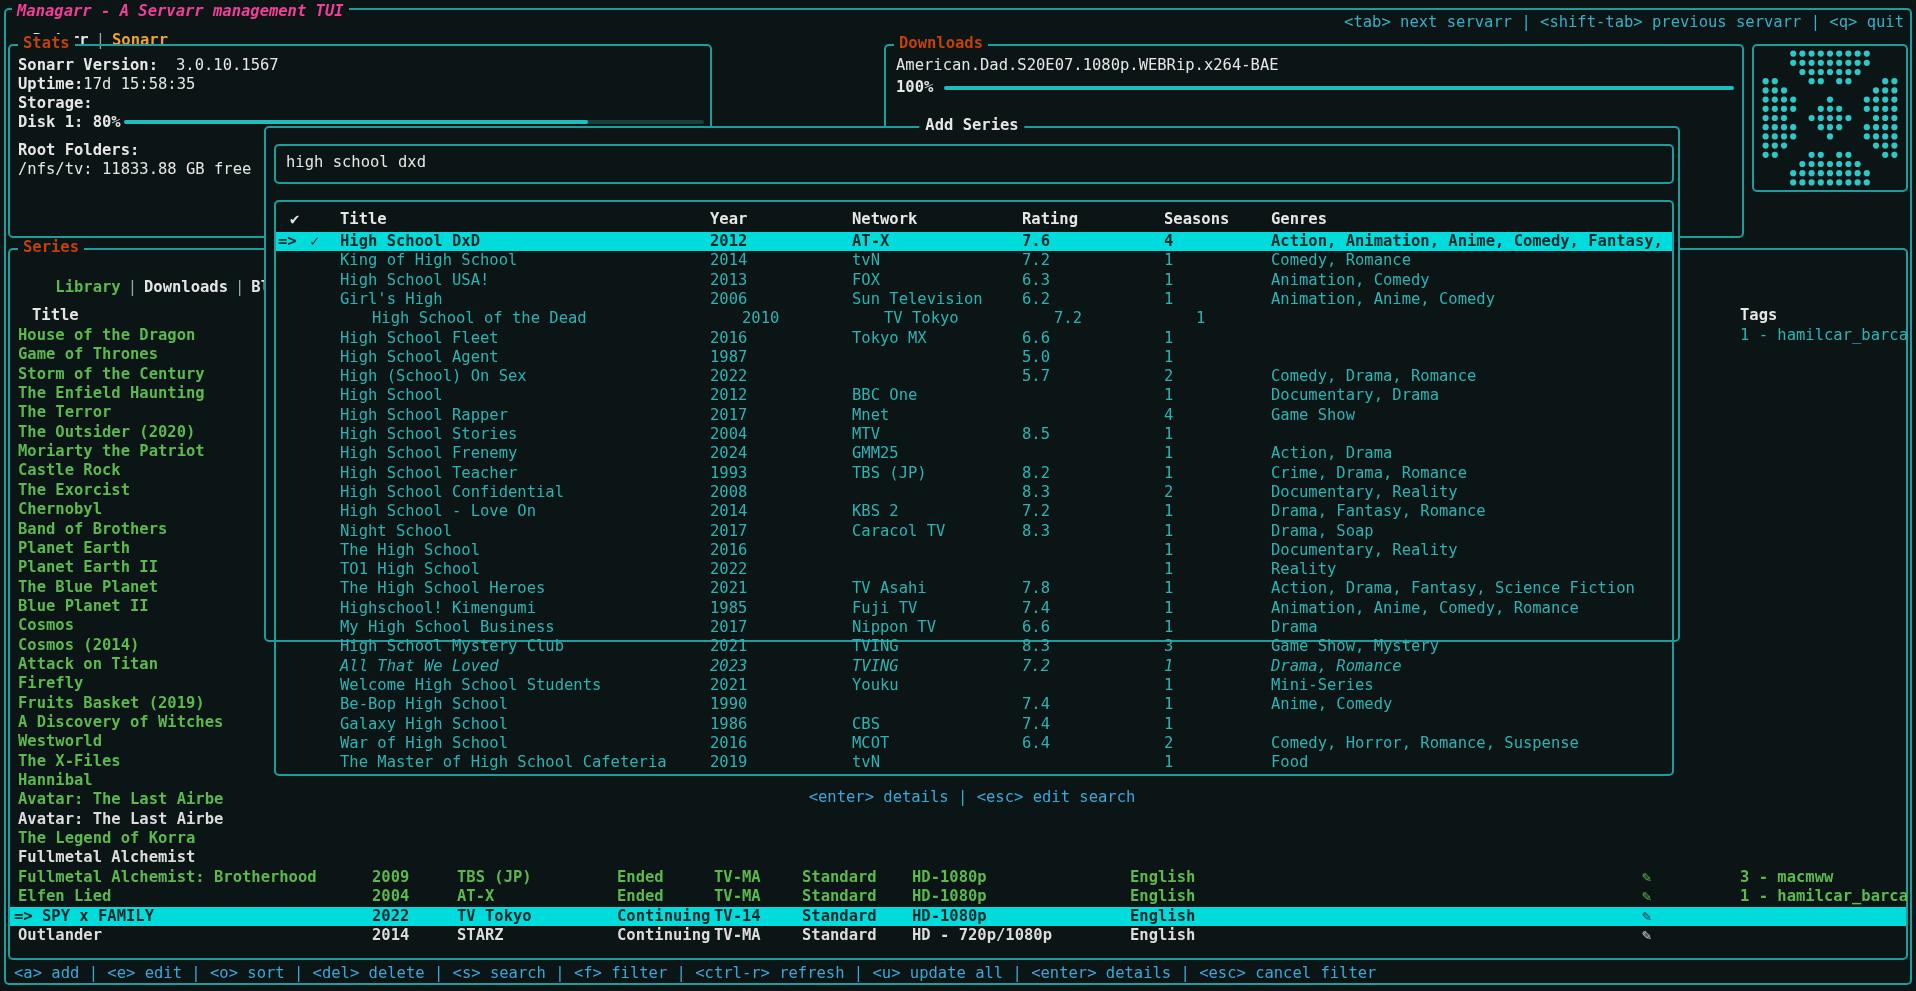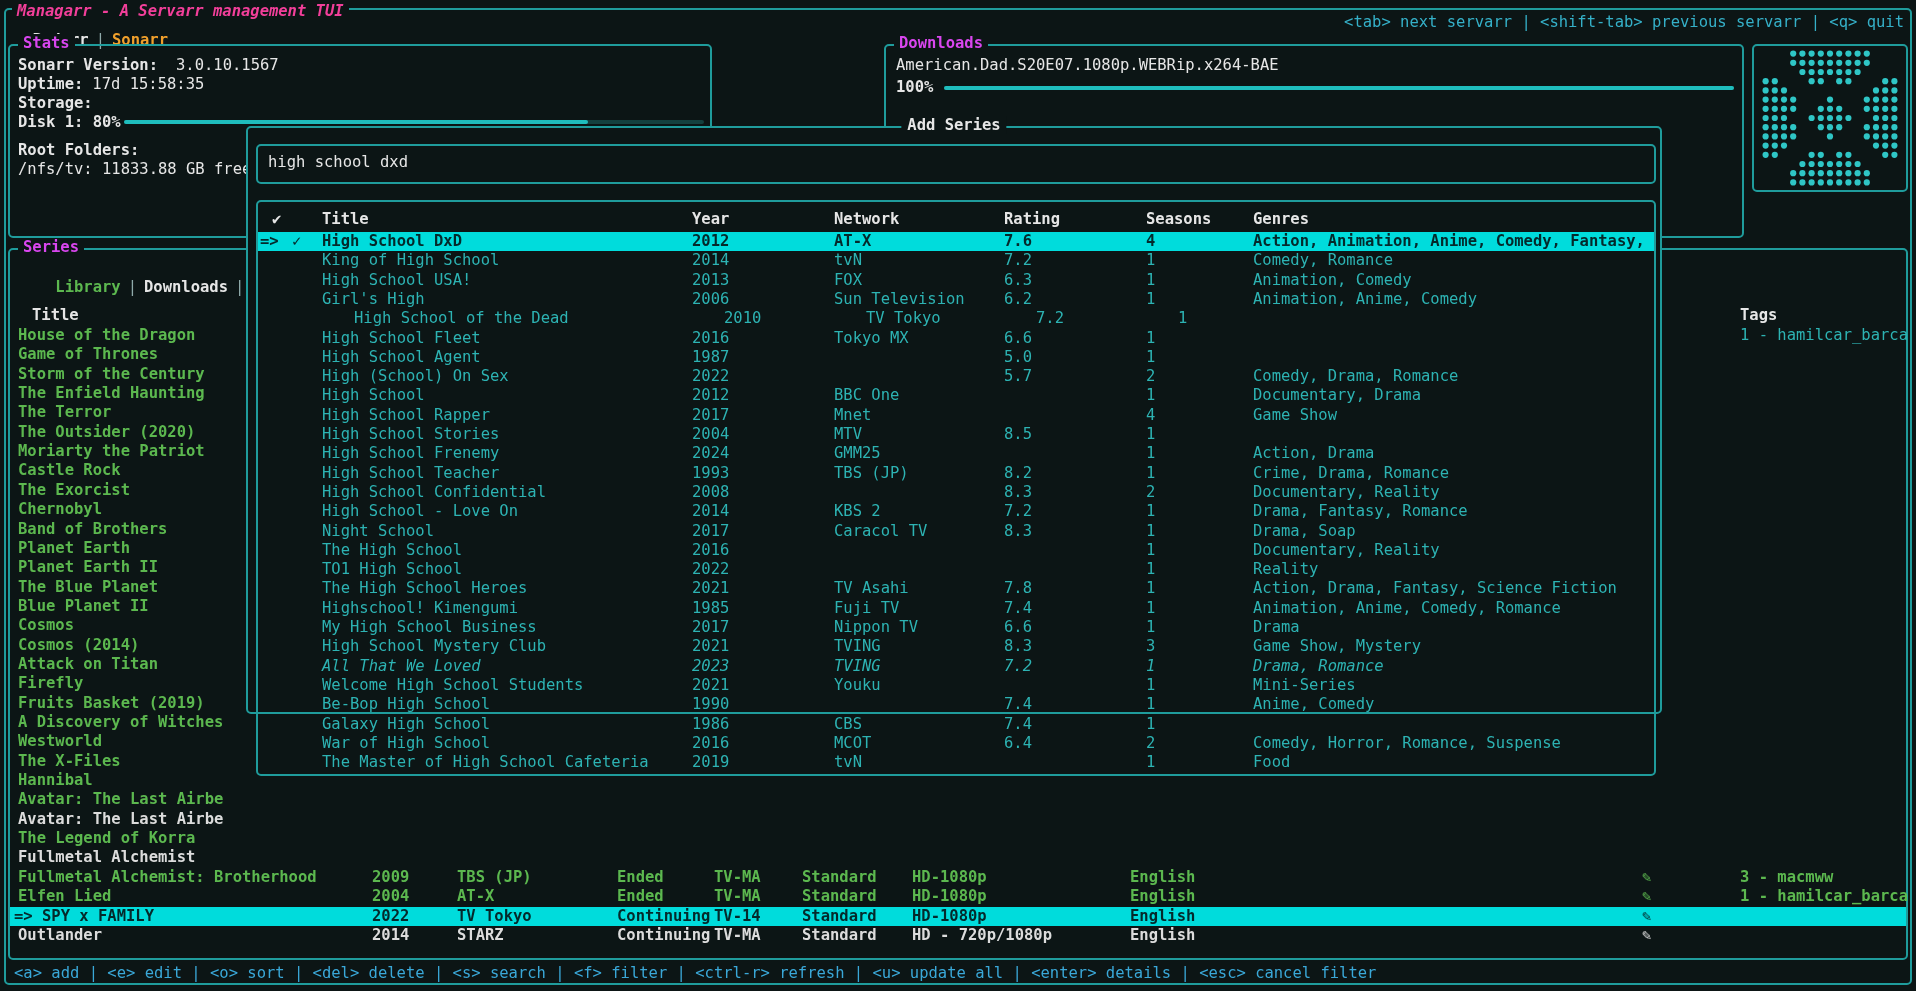--- a/index.html
+++ b/index.html
@@ -8,21 +8,21 @@
     background:#0c1515;
     font-family:"DejaVu Sans Mono","Liberation Mono",monospace;
     font-size:15.5px;
     color:#2db3b3;
     position:relative;
     overflow:hidden;
   }
   .box { position:absolute; border:2px solid #1f9c9c; border-radius:5px; background:transparent; }
   .opaque { background:#0c1515; }
   .btitle { position:absolute; top:-12px; left:8px; background:#0c1515; padding:0 5px;
-            color:#d946ef; font-weight:bold; white-space:nowrap; }
+            color:#c2410c; font-weight:bold; white-space:nowrap; }
   .ctitle { position:absolute; top:-12px; left:50%; transform:translateX(-50%); background:#0c1515;
             padding:0 6px; color:#e6e6e6; font-weight:bold; white-space:nowrap; }
   .line { position:absolute; white-space:pre; }
   .wht { color:#e6e6e6; }
   .bold { font-weight:bold; }
   .help { color:#3aa8d8; white-space:pre; }
   .gauge { position:absolute; height:4px; border-radius:2px; background:#14403e; }
   .gauge .fill { height:100%; border-radius:2px; background:#1fbdbd; }
 
   
@@ -62,21 +62,21 @@
 </div>
 
 <div class="line" style="left:14px; top:13px;">
   <span class="wht bold">Radarr</span><span class="tabsep">|</span><span class="bold" style="color:#f0a02c;">Sonarr</span>
 </div>
 <div class="line help" style="top:13px; right:12px; color:#35b0c8;">&lt;tab&gt; next servarr | &lt;shift-tab&gt; previous servarr | &lt;q&gt; quit</div>
 
 <div class="box" style="left:8px; top:44px; width:704px; height:194px;">
   <span class="btitle">Stats</span>
   <div class="line" style="left:8px; top:10px;"><span class="wht bold">Sonarr Version:</span><span class="wht" style="margin-left:18px;">3.0.10.1567</span></div>
-  <div class="line" style="left:8px; top:29px;"><span class="wht bold">Uptime:</span><span class="wht" style="margin-left:9px;">17d 15:58:35</span></div>
+  <div class="line" style="left:8px; top:29px;"><span class="wht bold">Uptime:</span><span class="wht" style="">17d 15:58:35</span></div>
   <div class="line" style="left:8px; top:48px;"><span class="wht bold">Storage:</span></div>
   <div class="line" style="left:8px; top:67px;"><span class="wht bold">Disk 1: 80%</span></div>
   <div class="gauge" style="left:114px; top:74px; width:580px;">
       <div class="fill" style="width: 80%;"></div>
     </div>
   <div class="line" style="left:8px; top:95px;"><span class="wht bold">Root Folders:</span></div>
   <div class="line" style="left:8px; top:114px;"><span class="wht">/nfs/tv: 11833.88 GB free</span></div>
 </div>
 
 <div class="box" style="left:884px; top:44px; width:860px; height:194px;">
@@ -644,21 +644,21 @@
     <span class="lc-cert">TV-MA</span>
     <span class="lc-type">Standard</span>
     <span class="lc-quality">HD - 720p/1080p</span>
     <span class="lc-lang">English</span>
     <span class="lc-icon">✎</span>
     <span class="lc-tags"></span>
   </div>
     </div>
 </div>
 
-<div class="box opaque" style="left:246px; top:126px; width:1416px; height:588px; z-index:5;">
+<div class="box opaque" style="left:264px; top:126px; width:1416px; height:516px; z-index:5;">
   <span class="ctitle">Add Series</span>
   <div class="box" style="left:8px; top:16px; width:1400px; height:40px;">
     <input class="search" type="text" value="high school dxd" style="">
   </div>
   <div class="box" style="left:8px; top:72px; width:1400px; height:576px;">
     <div class="trow thead" style="top:8px;">
       <span class="rh-check">✔</span>
       <span class="rc-title">Title</span>
       <span class="rc-year">Year</span>
       <span class="rc-network">Network</span>
@@ -938,15 +938,16 @@
     <span class="rc-check"></span>
     <span class="rc-title">The Master of High School Cafeteria</span>
     <span class="rc-year">2019</span>
     <span class="rc-network">tvN</span>
     <span class="rc-rating"></span>
     <span class="rc-seasons">1</span>
     <span class="rc-genres">Food</span>
   </div>
       </div>
   </div>
+  <div class="line help" style="left:0; top:660px; width:100%; text-align:center;">&lt;enter&gt; details | &lt;esc&gt; edit search</div>
 </div>
 
 <div class="line help" style="left:14px; top:964px; z-index:6;">&lt;a&gt; add | &lt;e&gt; edit | &lt;o&gt; sort | &lt;del&gt; delete | &lt;s&gt; search | &lt;f&gt; filter | &lt;ctrl-r&gt; refresh | &lt;u&gt; update all | &lt;enter&gt; details | &lt;esc&gt; cancel filter</div>
 
 </body></html>

